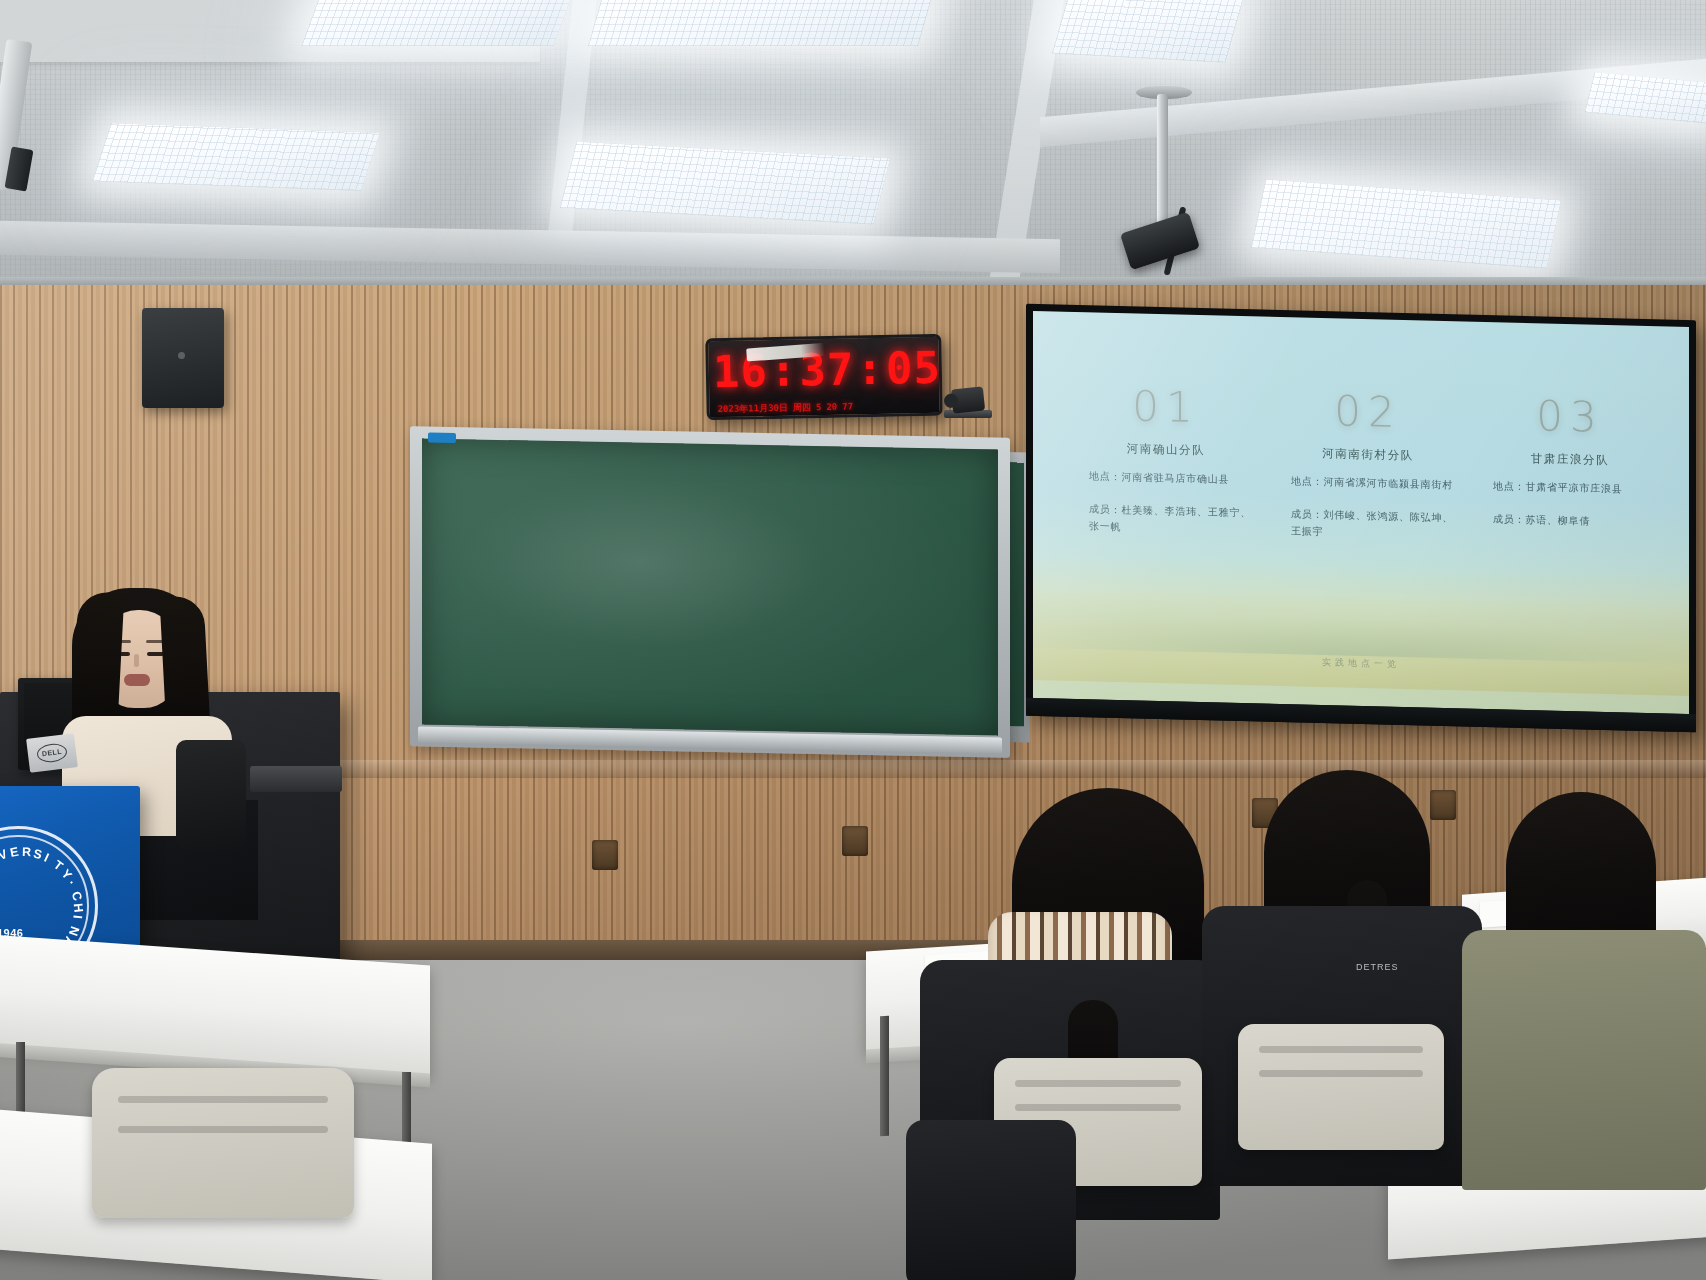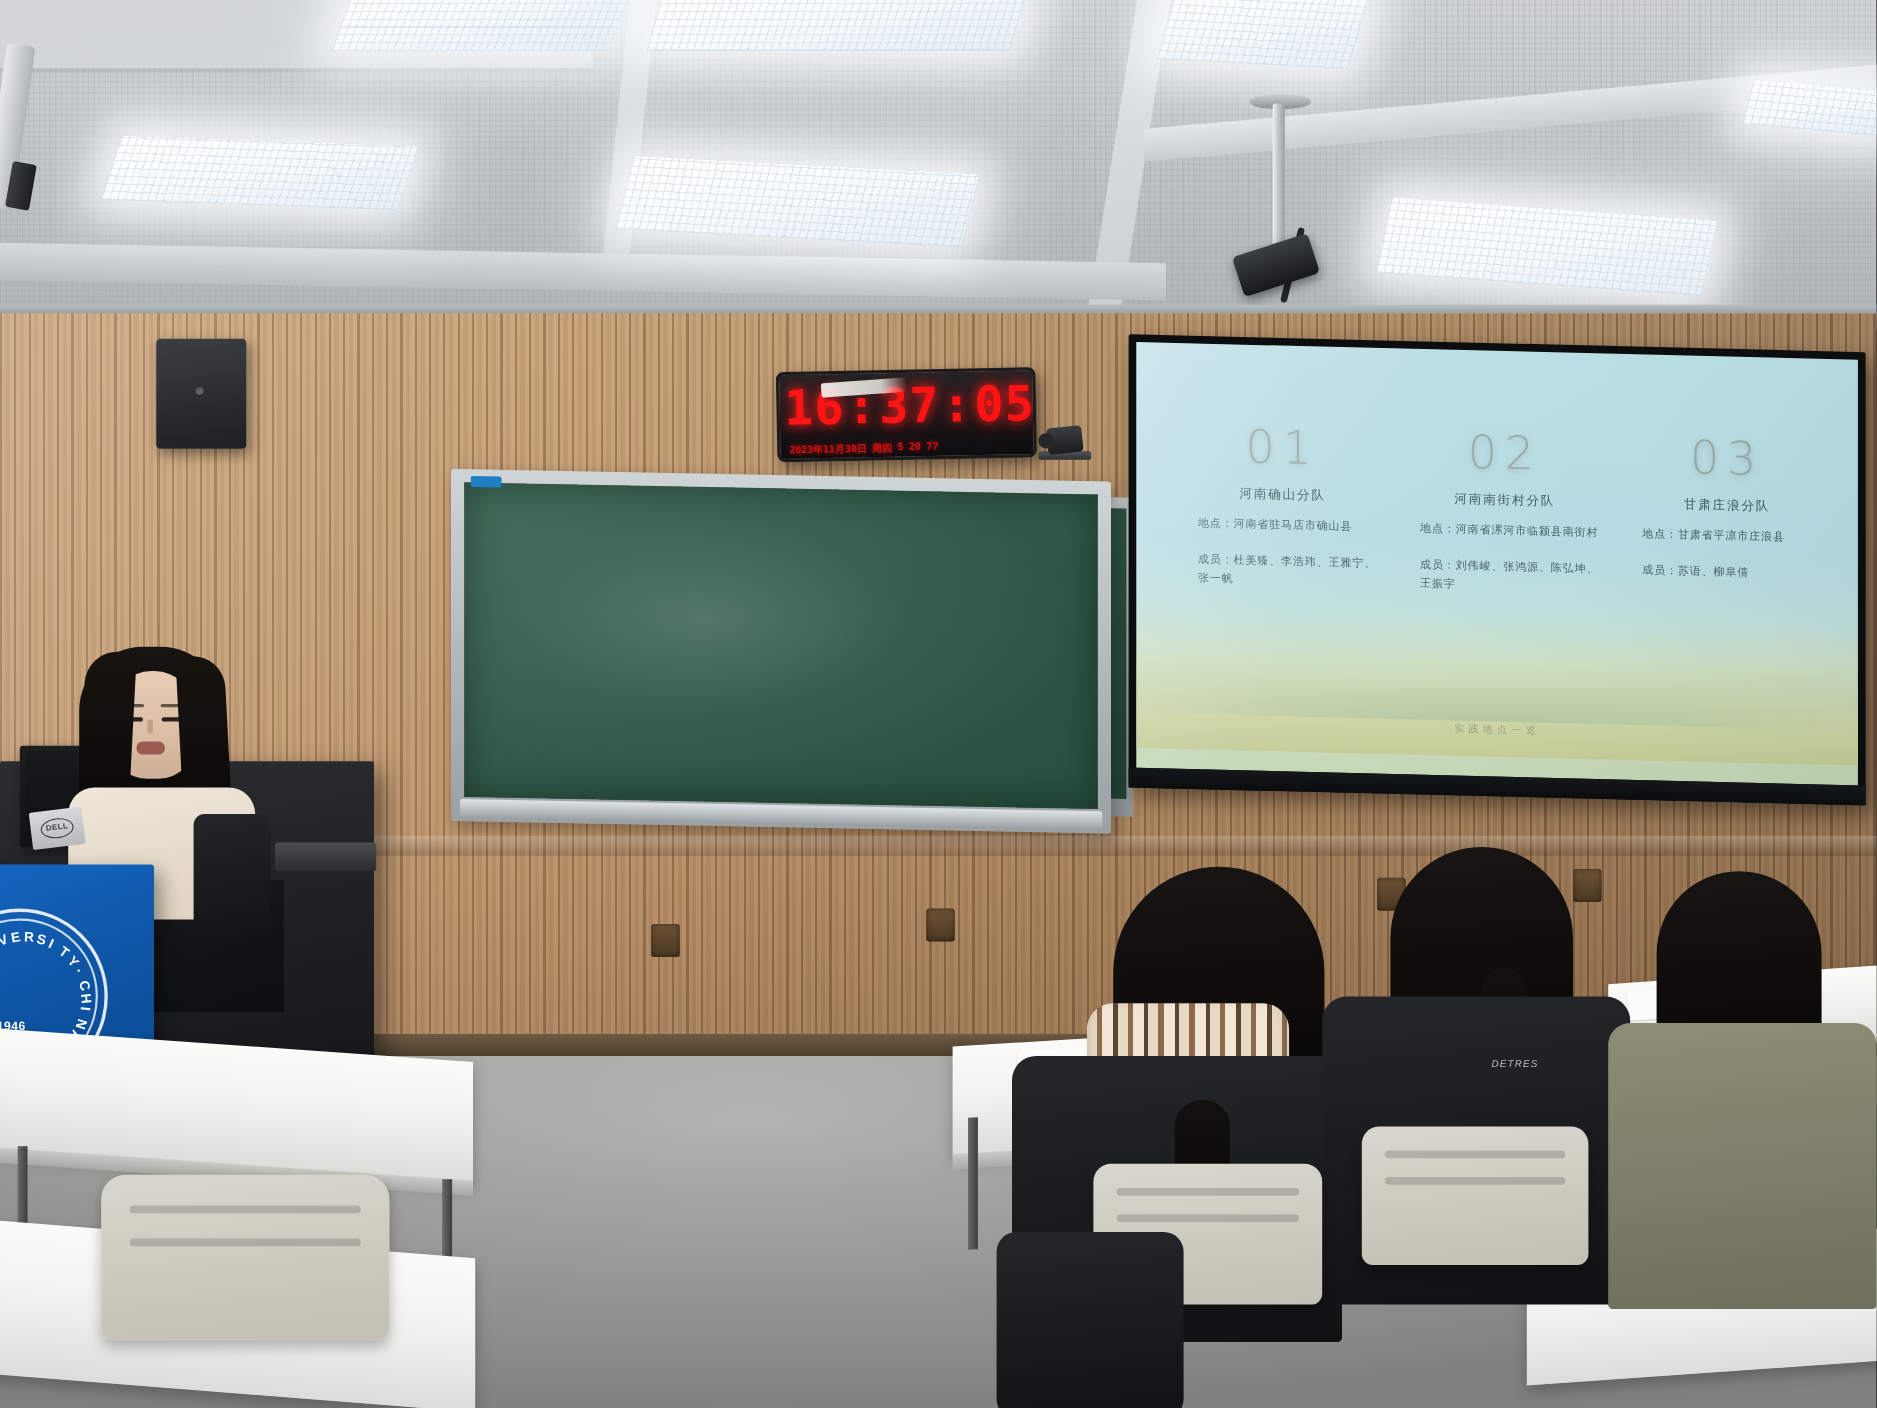--- a/index.html
+++ b/index.html
@@ -579,21 +579,21 @@
 
   <div class="stu-hair" style="left:1012px;top:788px;width:192px;height:190px;border-radius:96px 96px 20px 20px;"></div>
   <div class="pony" style="left:1074px;top:930px;width:46px;height:168px;border-radius:22px;"></div>
   <div class="scarf" style="left:988px;top:912px;width:184px;height:120px;"></div>
   <div class="stu-body" style="left:920px;top:960px;width:300px;height:260px;"></div>
   <div class="pony" style="left:1068px;top:1000px;width:50px;height:130px;border-radius:24px;"></div>
 
   <div class="stu-hair" style="left:1264px;top:770px;width:166px;height:186px;border-radius:84px 84px 18px 18px;"></div>
   <div class="pony" style="left:1342px;top:880px;width:40px;height:140px;border-radius:20px;transform:rotate(6deg);"></div>
   <div class="stu-body" style="left:1202px;top:906px;width:280px;height:280px;"></div>
-  <div class="brand-txt" style="left:1356px;top:962px;font-style:italic;">DETRES</div>
+  <div class="brand-txt" style="left:1356px;top:962px;">DETRES</div>
 
   <div class="stu-hair" style="left:1506px;top:792px;width:150px;height:170px;border-radius:76px 76px 16px 16px;"></div>
   <div class="jacket-green" style="left:1462px;top:930px;width:244px;height:260px;"></div>
 
   <div class="chair" style="left:994px;top:1058px;width:208px;height:128px;">
     <div class="chair-slot" style="top:22px;"></div>
     <div class="chair-slot" style="top:46px;"></div>
   </div>
   <div class="chair" style="left:1238px;top:1024px;width:206px;height:126px;">
     <div class="chair-slot" style="top:22px;"></div>

